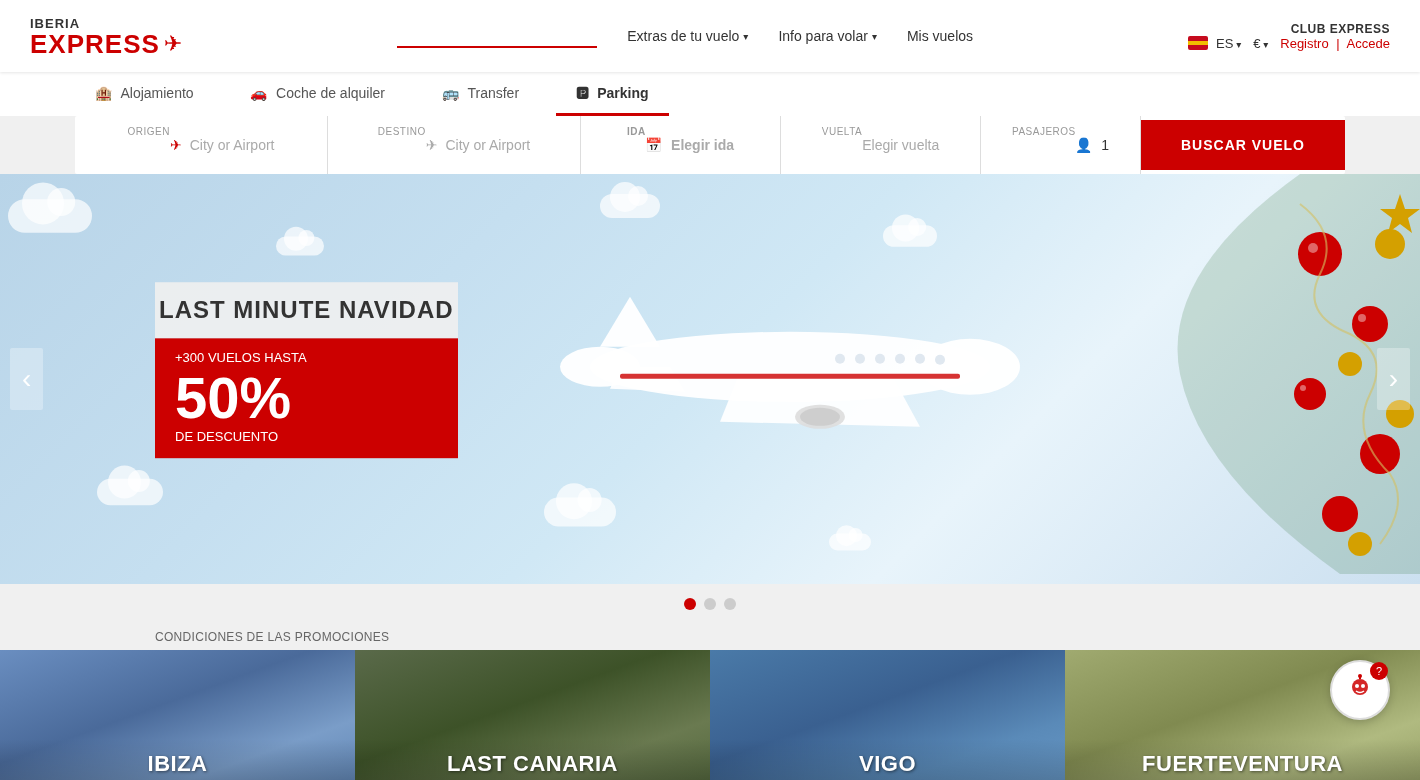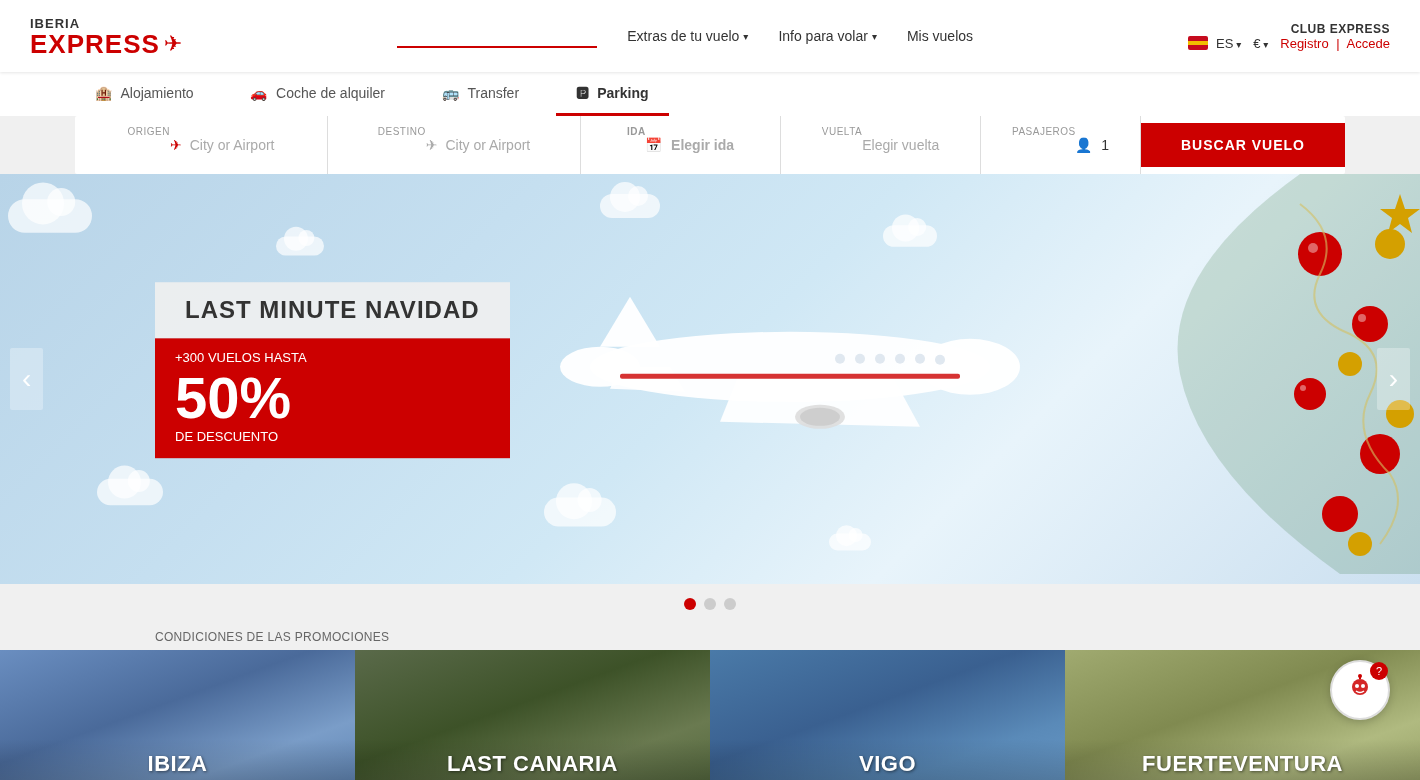--- a/index.html
+++ b/index.html
@@ -138,21 +138,21 @@
       align-items: center;
       gap: 8px;
       justify-content: center;
     }
     .search-field-value.filled { color: #333; }
     .search-btn {
       background: #cc0000;
       color: #fff;
       border: none;
       padding: 0 40px;
-      height: 44px;
+      height: 50px;
       font-size: 14px;
       font-weight: bold;
       letter-spacing: 1px;
       cursor: pointer;
       white-space: nowrap;
     }
 
     
     .hero {
       position: relative;
@@ -200,21 +200,21 @@
 
     
     .promo-box {
       position: absolute;
       left: 155px;
       top: 50%;
       transform: translateY(-55%);
     }
     .promo-title-box {
       background: rgba(240,240,240,0.9);
-      padding: 14px 30px;
+      padding: 14px 4px;
       display: inline-block;
     }
     .promo-title {
       font-size: 24px;
       font-weight: bold;
       color: #333;
       letter-spacing: 1px;
     }
     .promo-discount-box {
       background: #cc0000;

